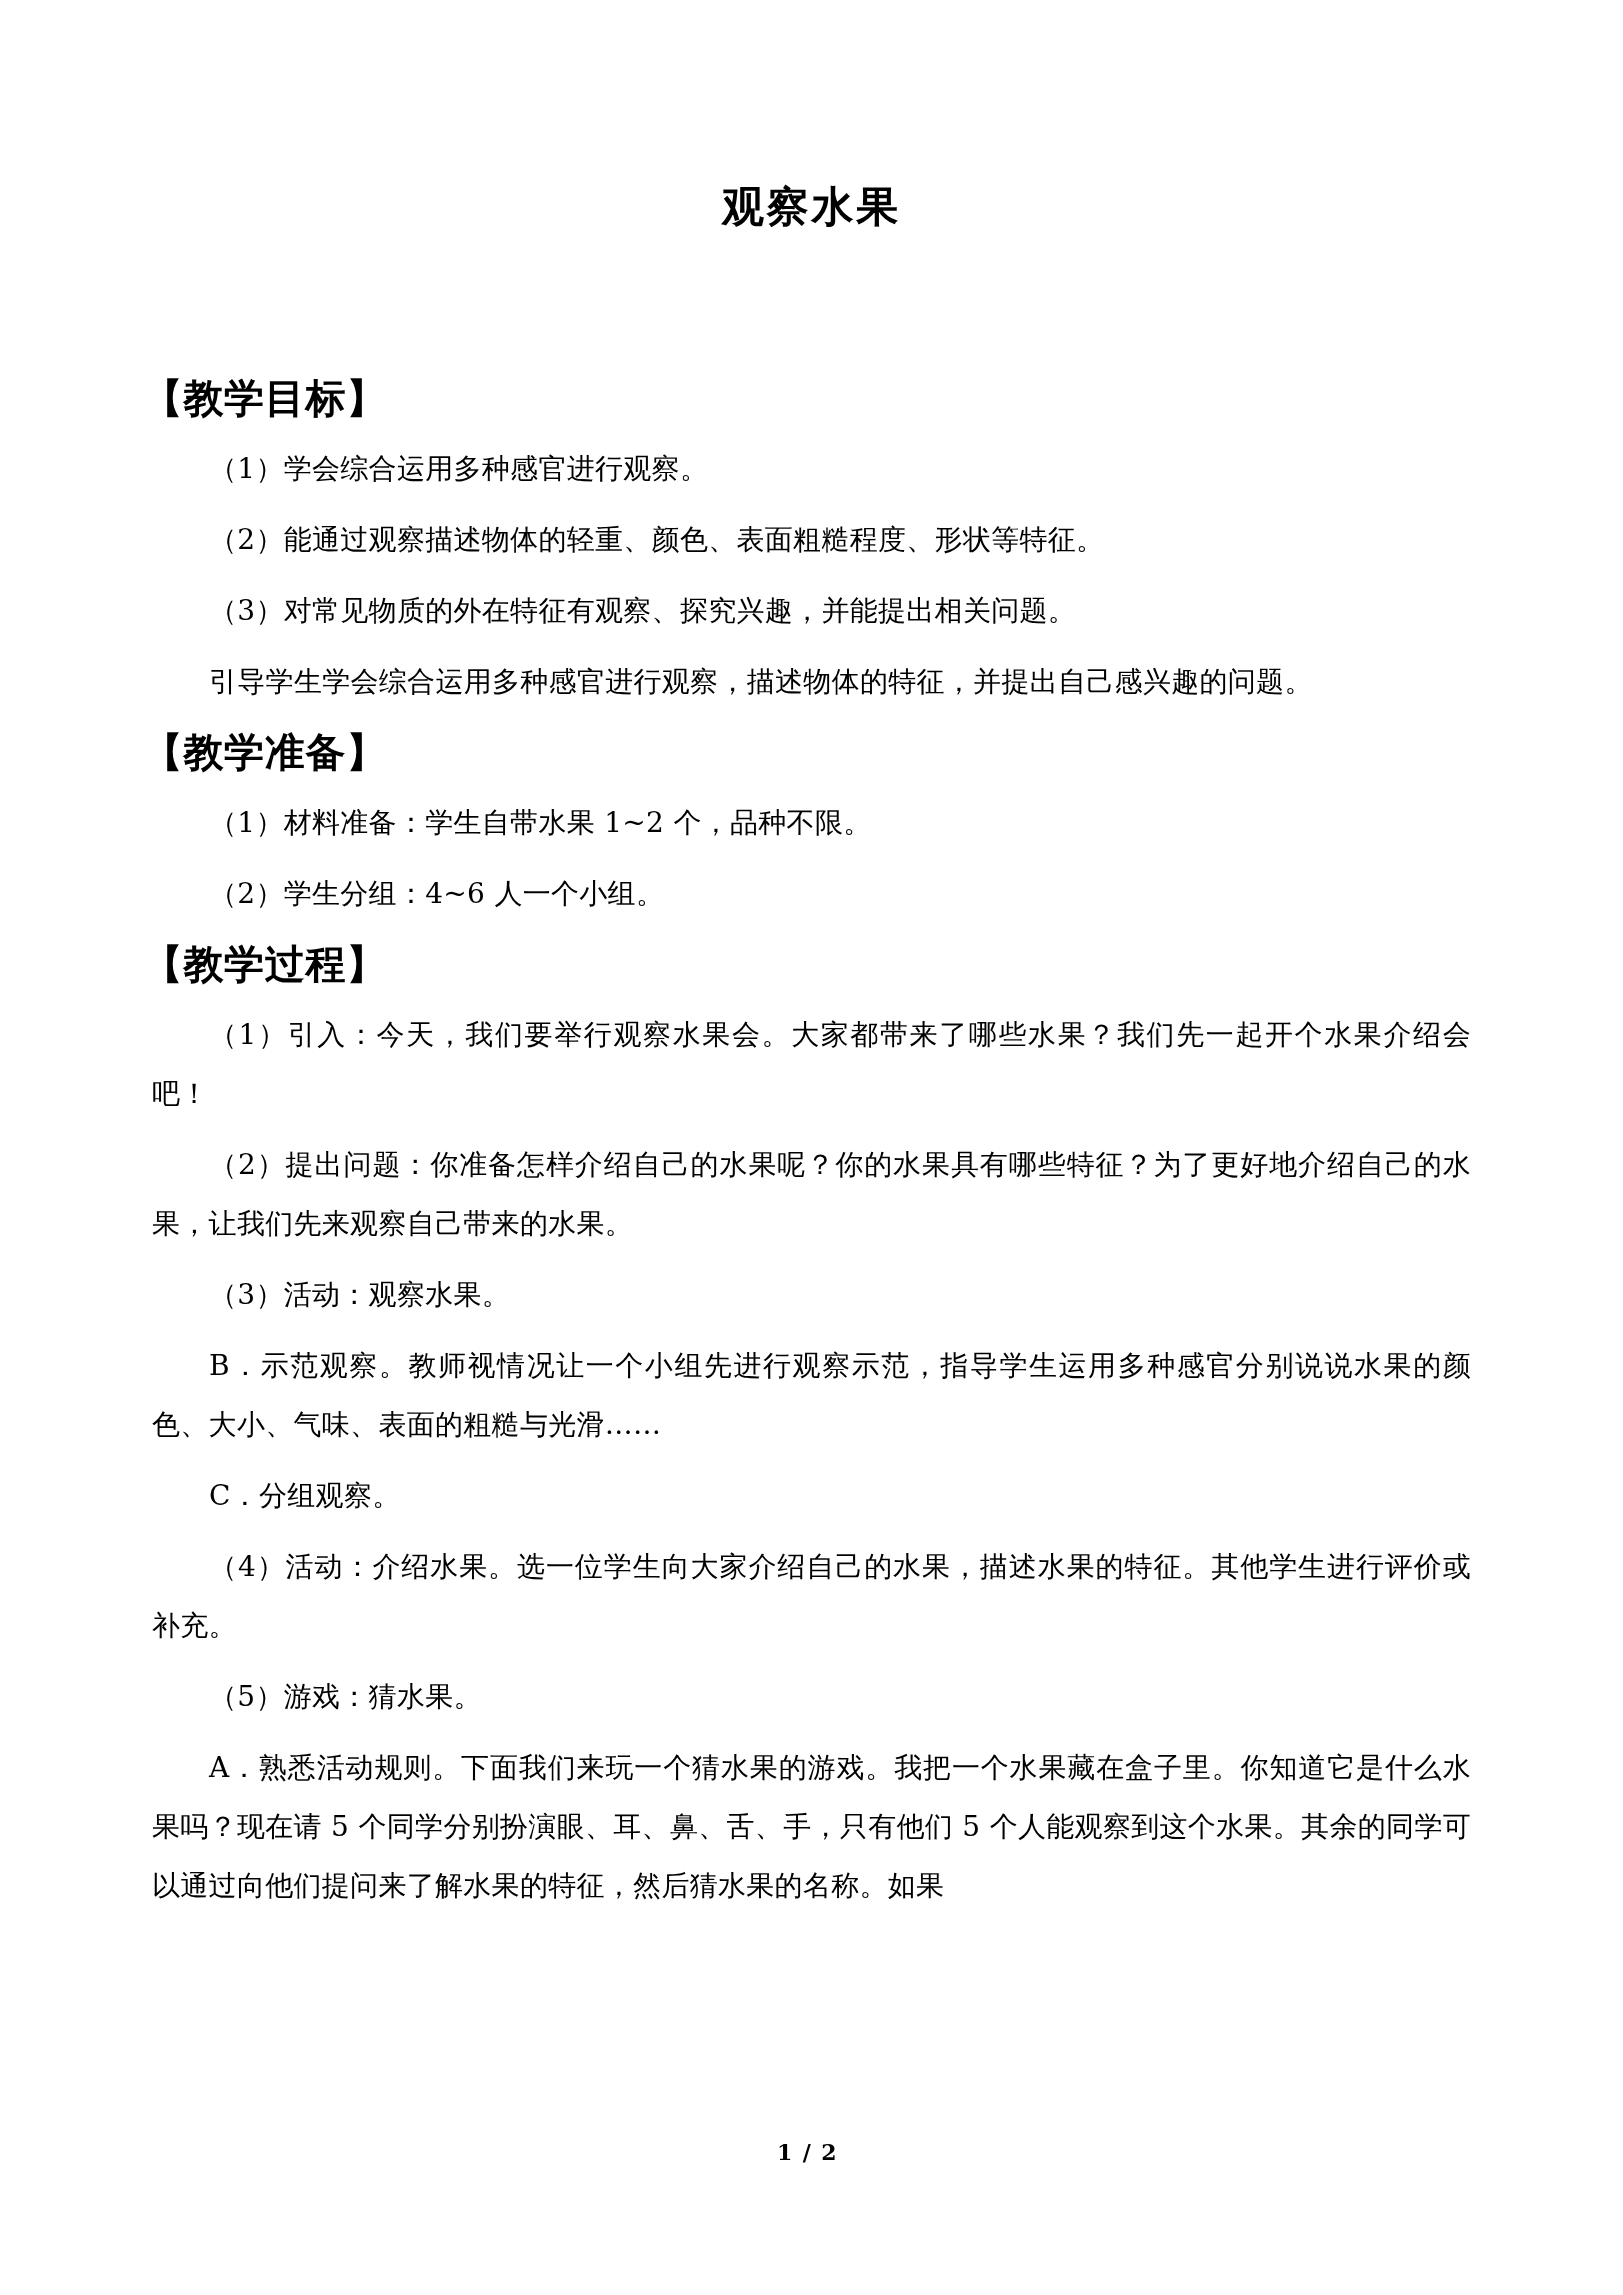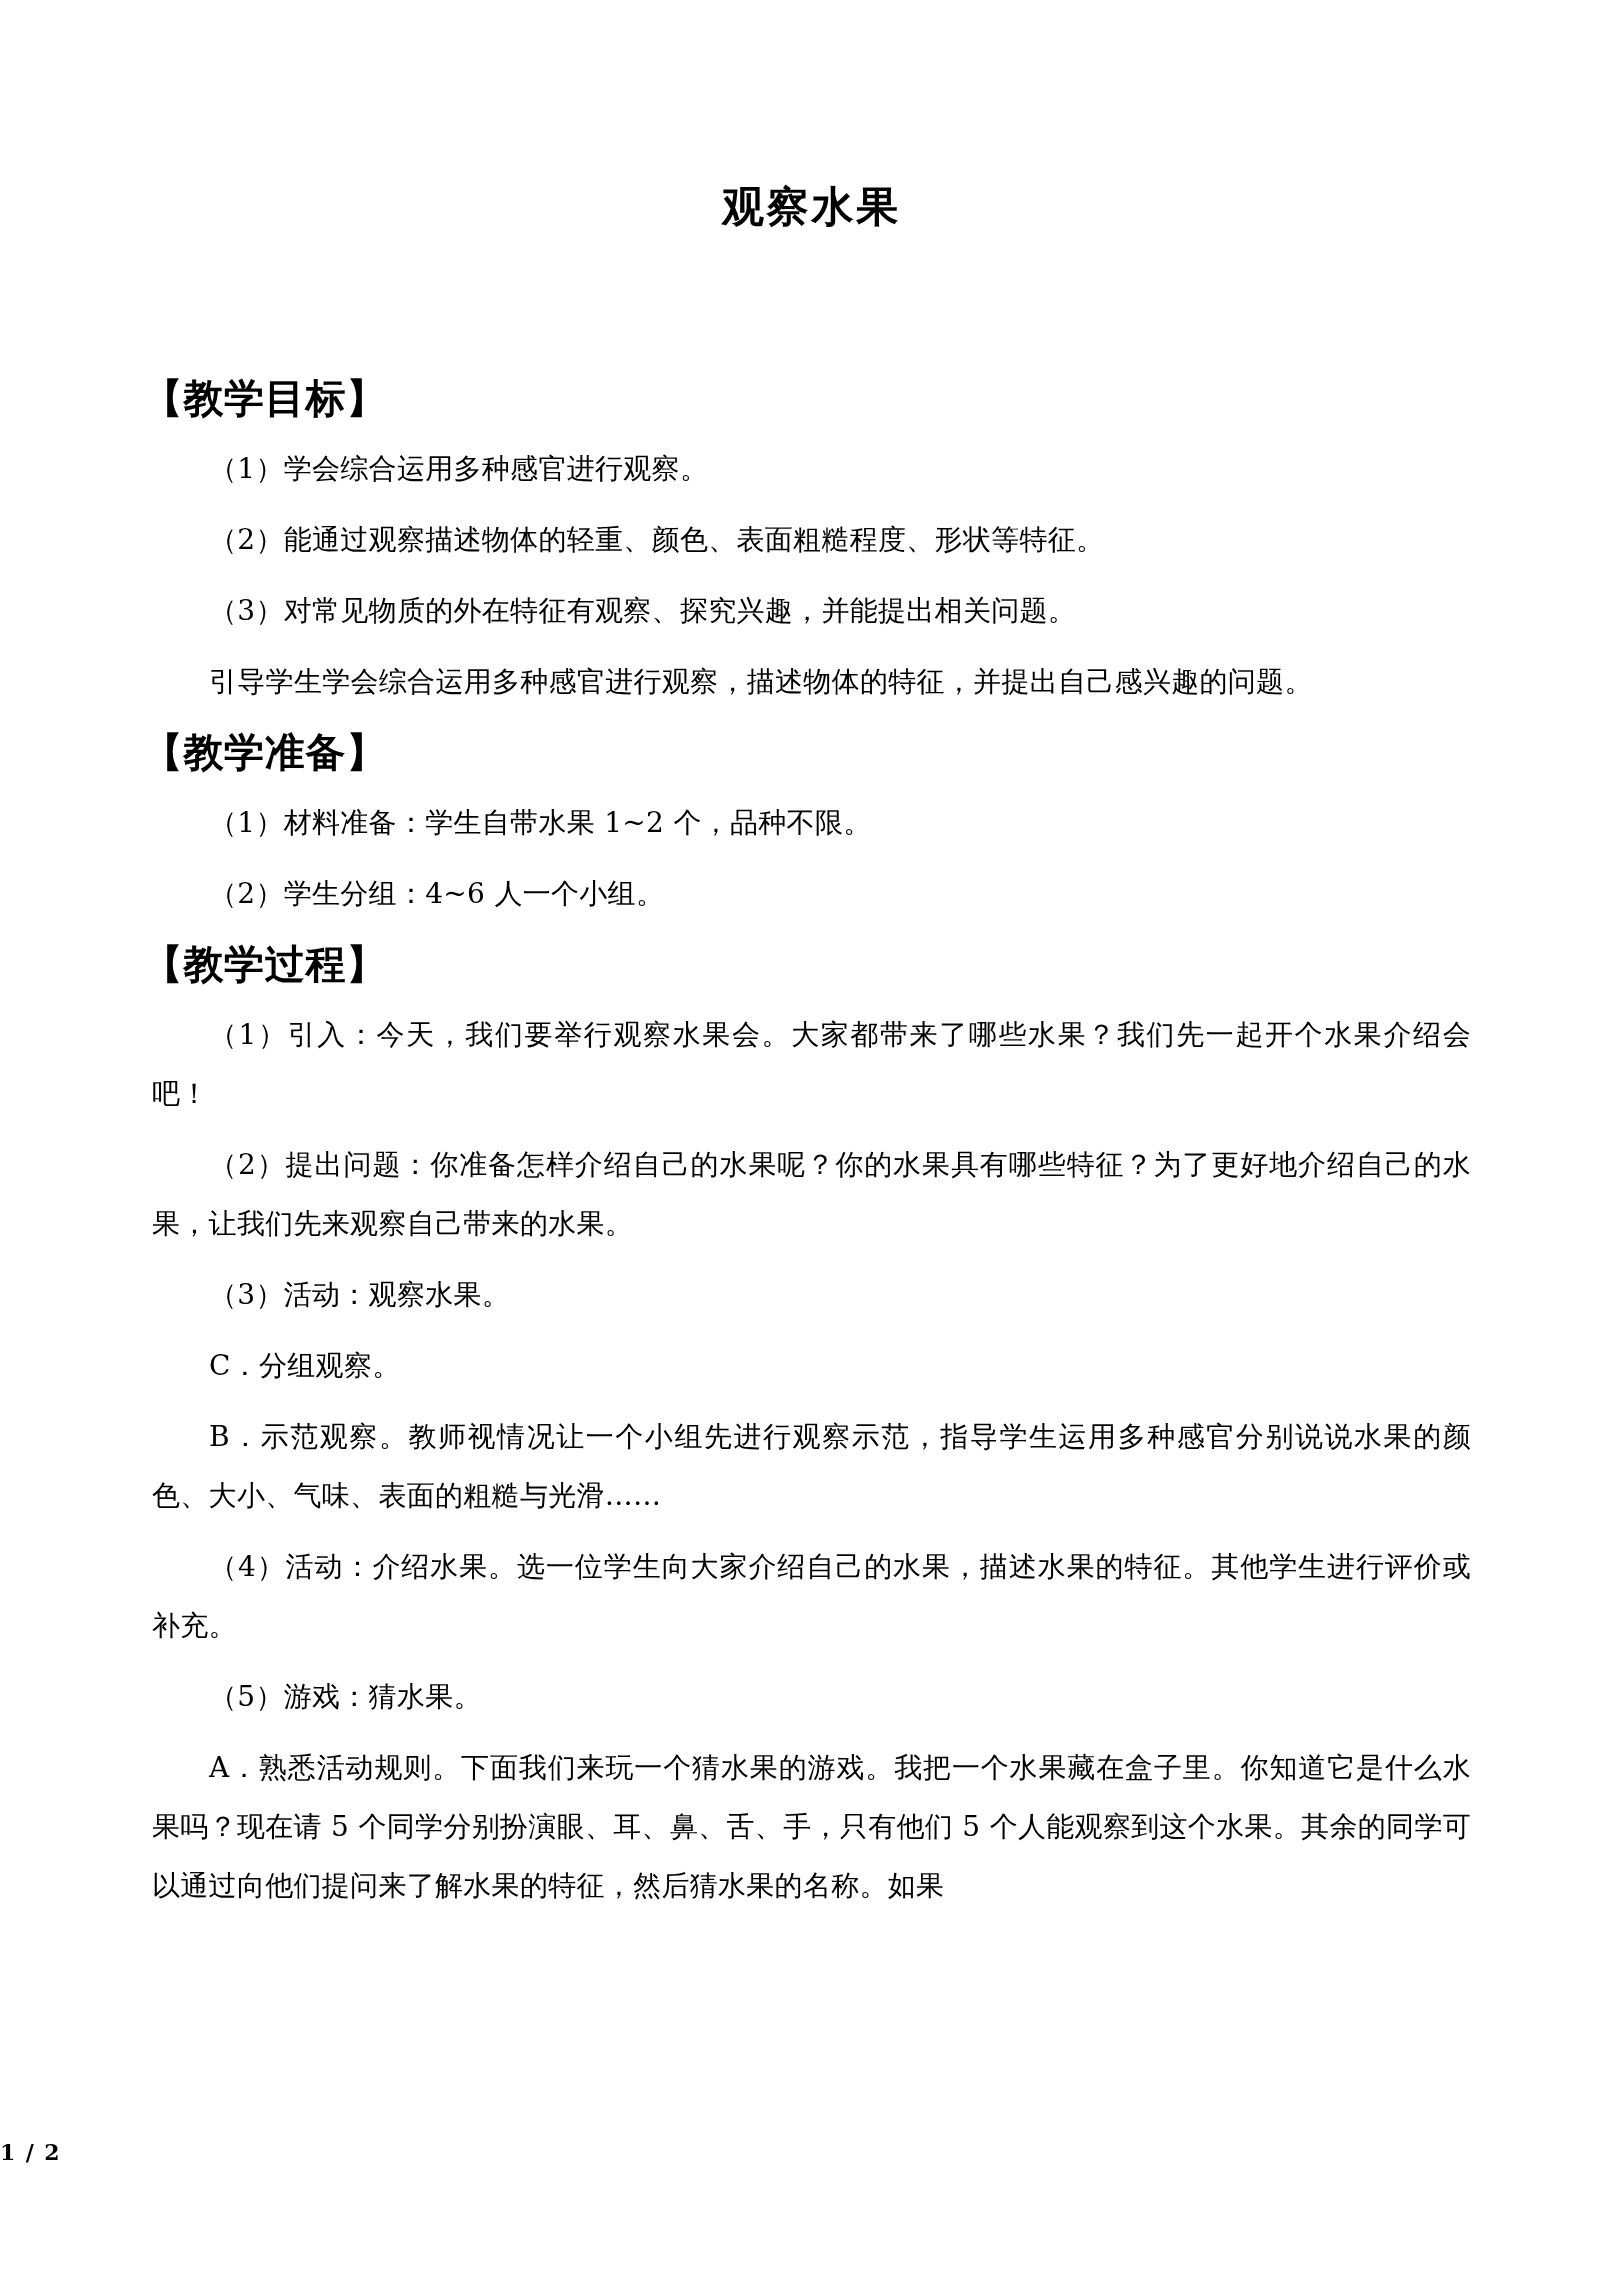--- a/index.html
+++ b/index.html
@@ -58,21 +58,21 @@
     text-indent: 57px;
   }
   .para.indent-letter {
     text-indent: 57px;
   }
   .footer {
     position: absolute;
     left: 0;
     right: 8px;
     bottom: 130px;
-    text-align: left;
+    text-align: center;
     font-family: "DejaVu Serif", "Liberation Serif", serif;
     font-weight: bold;
     font-size: 22px;
     letter-spacing: 1.4px;
   }
 </style>
 </head>
 <body>
 
 <div class="page">
@@ -96,22 +96,22 @@
     <div class="section-heading">【教学准备】</div>
     <p class="para indent">（1）材料准备：学生自带水果 1~2 个，品种不限。</p>
     <p class="para indent">（2）学生分组：4~6 人一个小组。</p>
   </div>
 
   <div>
     <div class="section-heading">【教学过程】</div>
     <p class="para indent">（1）引入：今天，我们要举行观察水果会。大家都带来了哪些水果？我们先一起开个水果介绍会吧！</p>
     <p class="para indent">（2）提出问题：你准备怎样介绍自己的水果呢？你的水果具有哪些特征？为了更好地介绍自己的水果，让我们先来观察自己带来的水果。</p>
     <p class="para indent">（3）活动：观察水果。</p>
+    <p class="para indent-letter">B．示范观察。教师视情况让一个小组先进行观察示范，指导学生运用多种感官分别说说水果的颜色、大小、气味、表面的粗糙与光滑……</p>
     <p class="para indent-letter">C．分组观察。</p>
-    <p class="para indent-letter">B．示范观察。教师视情况让一个小组先进行观察示范，指导学生运用多种感官分别说说水果的颜色、大小、气味、表面的粗糙与光滑……</p>
     <p class="para indent">（4）活动：介绍水果。选一位学生向大家介绍自己的水果，描述水果的特征。其他学生进行评价或补充。</p>
     <p class="para indent">（5）游戏：猜水果。</p>
     <p class="para indent-letter">A．熟悉活动规则。下面我们来玩一个猜水果的游戏。我把一个水果藏在盒子里。你知道它是什么水果吗？现在请 5 个同学分别扮演眼、耳、鼻、舌、手，只有他们 5 个人能观察到这个水果。其余的同学可以通过向他们提问来了解水果的特征，然后猜水果的名称。如果</p>
   </div>
 
   <div class="footer">1 / 2</div>
 
 </div>
 
 

